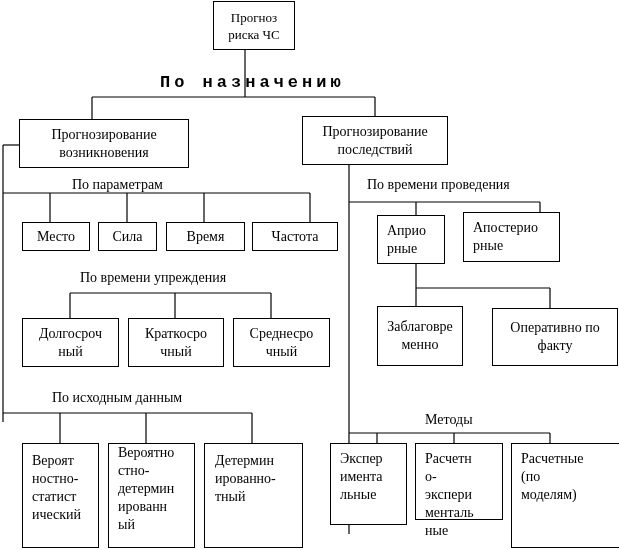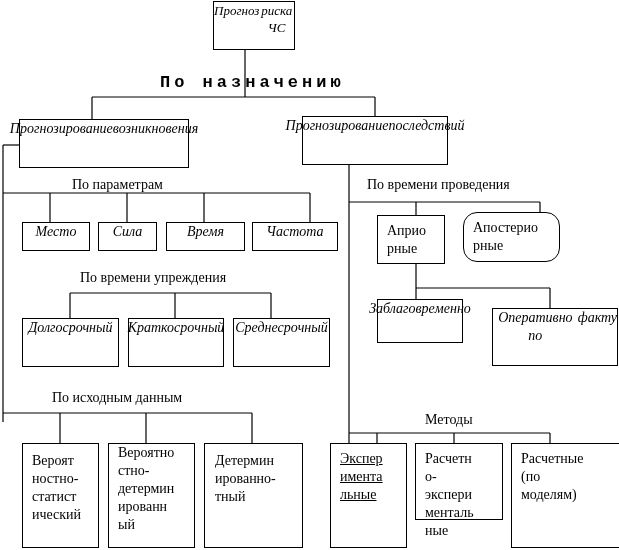--- a/index.html
+++ b/index.html
@@ -2,21 +2,21 @@
 <html><head>
 <meta charset="utf-8">
 <style>
   html, body { margin: 0; padding: 0; background: #ffffff; }
   body { width: 619px; height: 550px; position: relative; overflow: hidden;
          font-family: "Liberation Serif", "DejaVu Serif", serif; color: #000; }
   svg.lines { position: absolute; left: 0; top: 0; }
   .box { position: absolute; border: 1.3px solid #000; background: #fff; box-sizing: border-box;
          font-size: 14px; line-height: 18px; }
   .box .t { display: block; }
-  .center { text-align: center; display: flex; flex-direction: row; justify-content: center; font-style: italic; }
+  .center { text-align: center; display: flex; flex-direction: column; justify-content: center; }
   .left { text-align: left; padding-left: 9px; padding-top: 8px; }
   .label { position: absolute; font-size: 14px; line-height: 16px; white-space: nowrap; background: transparent; }
   .heading { position: absolute; font-size: 17px; font-weight: bold; letter-spacing: 4px; white-space: nowrap; font-family: Liberation Mono, monospace; }
 </style>
 </head>
 <body>
 
 <svg class="lines" width="619" height="550">
   <g stroke="#000" stroke-width="1.2" fill="none">
 
@@ -129,37 +129,37 @@
   <span class="t">Прогнозирование</span>
   <span class="t">последствий</span>
 </div>
 
 <div class="label" style="left:367px; top:177px;">По времени проведения</div>
 
 <div class="box left" style="left:377px; top:215px; width:68px; height:49px; padding-top:6px;">
   <span class="t">Априо</span>
   <span class="t">рные</span>
 </div>
-<div class="box left" style="left:463px; top:212px; width:97px; height:50px; padding-top:6px;border-radius:14px;">
+<div class="box left" style="left:463px; top:212px; width:97px; height:50px; padding-top:6px;">
   <span class="t">Апостерио</span>
   <span class="t">рные</span>
 </div>
 
-<div class="box center" style="left:377px; top:299px; width:86px; height:44px;">
+<div class="box center" style="left:377px; top:306px; width:86px; height:60px;">
   <span class="t">Заблаговре</span>
   <span class="t">менно</span>
 </div>
 <div class="box center" style="left:492px; top:308px; width:126px; height:58px;">
   <span class="t">Оперативно по</span>
   <span class="t">факту</span>
 </div>
 
 <div class="label" style="left:425px; top:412px;">Методы</div>
 
-<div class="box left" style="left:330px; top:443px; width:77px; height:105px; padding-top:6px;text-decoration:underline;">
+<div class="box left" style="left:330px; top:443px; width:77px; height:82px; padding-top:6px;">
   <span class="t">Экспер</span>
   <span class="t">имента</span>
   <span class="t">льные</span>
 </div>
 <div class="box left" style="left:415px; top:443px; width:88px; height:77px; padding-top:6px;">
   <span class="t">Расчетн</span>
   <span class="t">о-</span>
   <span class="t">экспери</span>
   <span class="t">менталь</span>
   <span class="t">ные</span>

